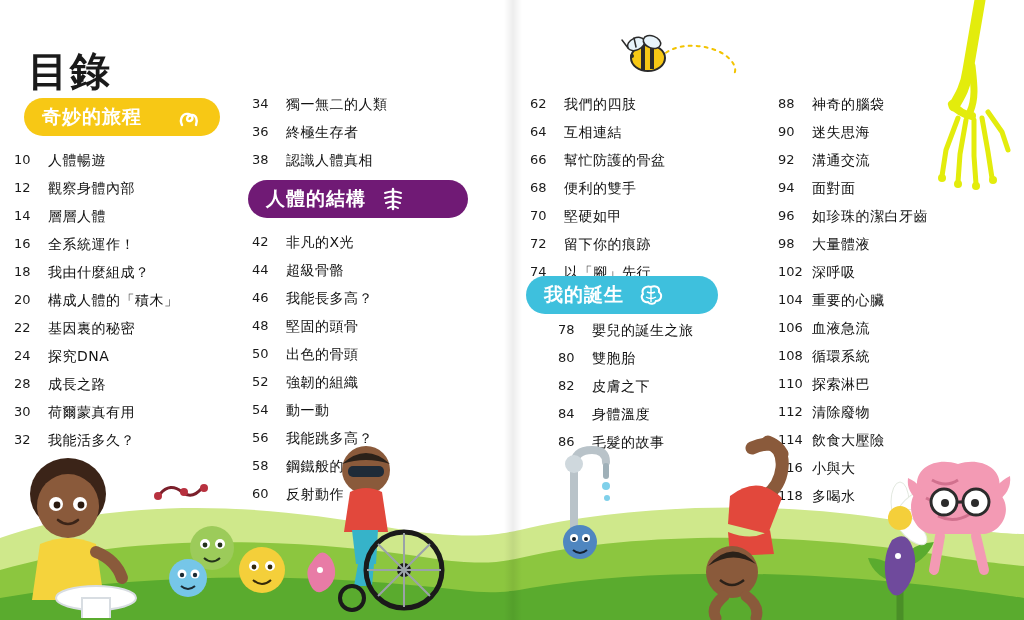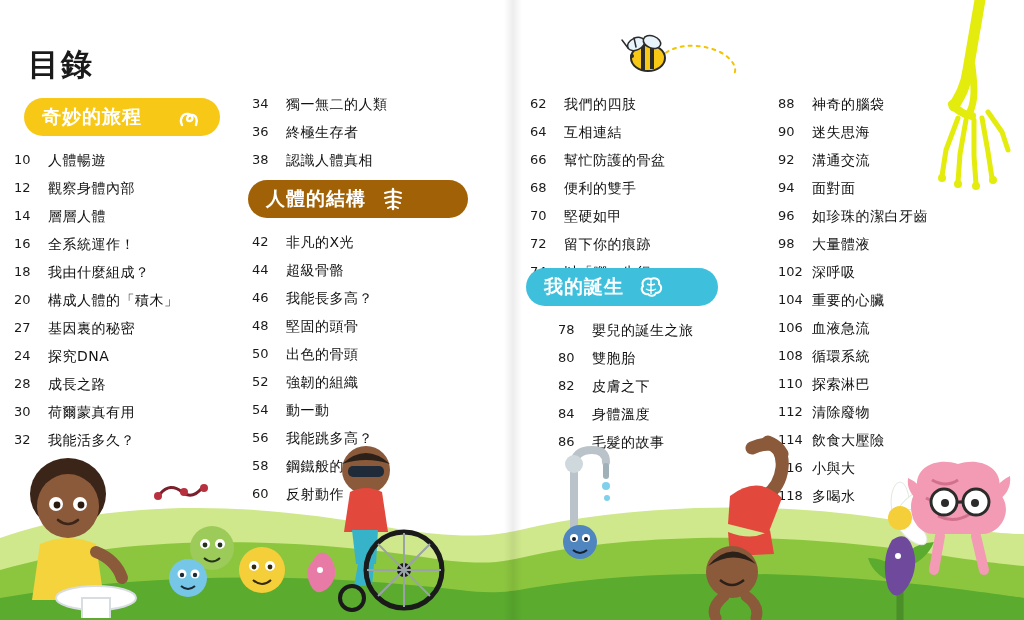--- a/index.html
+++ b/index.html
@@ -27,21 +27,21 @@
     width: 18px;
     height: 620px;
     background: linear-gradient(to right, rgba(0,0,0,0.00), rgba(0,0,0,0.07), rgba(0,0,0,0.00));
     pointer-events: none;
     z-index: 5;
   }
   .title {
     position: absolute;
     left: 28px;
     top: 44px;
-    font-size: 31px;
+    font-size: 40px;
     font-weight: bold;
     letter-spacing: 2px;
     color: #1a1a1a;
   }
 
   
   .pill {
     position: absolute;
     display: flex;
     align-items: center;
@@ -58,22 +58,22 @@
   .pill .pill-label { color: #ffffff; }
   .pill .pill-icon {
     margin-left: 12px;
     display: flex;
     align-items: center;
     justify-content: center;
     width: 30px;
     height: 30px;
   }
   .pill.yellow { background: #f7c815; }
-  .pill.orange { background: #a16207; }
-  .pill.cyan   { background: #3ec0dd; }
+  .pill.orange { background: #701a75; }
+  .pill.cyan   { background: #3ec0dd; margin-top: 8px; }
 
   
   .toc-col {
     position: absolute;
     font-size: 13.5px;
     color: #1a1a1a;
   }
   .toc-entry {
     display: flex;
     align-items: flex-start;
@@ -173,21 +173,21 @@
       </div>
       <div class="toc-entry">
         <span class="toc-num">18</span>
         <span class="toc-text">我由什麼組成？</span>
       </div>
       <div class="toc-entry">
         <span class="toc-num">20</span>
         <span class="toc-text">構成人體的「積木」</span>
       </div>
       <div class="toc-entry">
-        <span class="toc-num">27</span>
+        <span class="toc-num">22</span>
         <span class="toc-text">基因裏的秘密</span>
       </div>
       <div class="toc-entry">
         <span class="toc-num">24</span>
         <span class="toc-text">探究DNA</span>
       </div>
       <div class="toc-entry">
         <span class="toc-num">28</span>
         <span class="toc-text">成長之路</span>
       </div>

